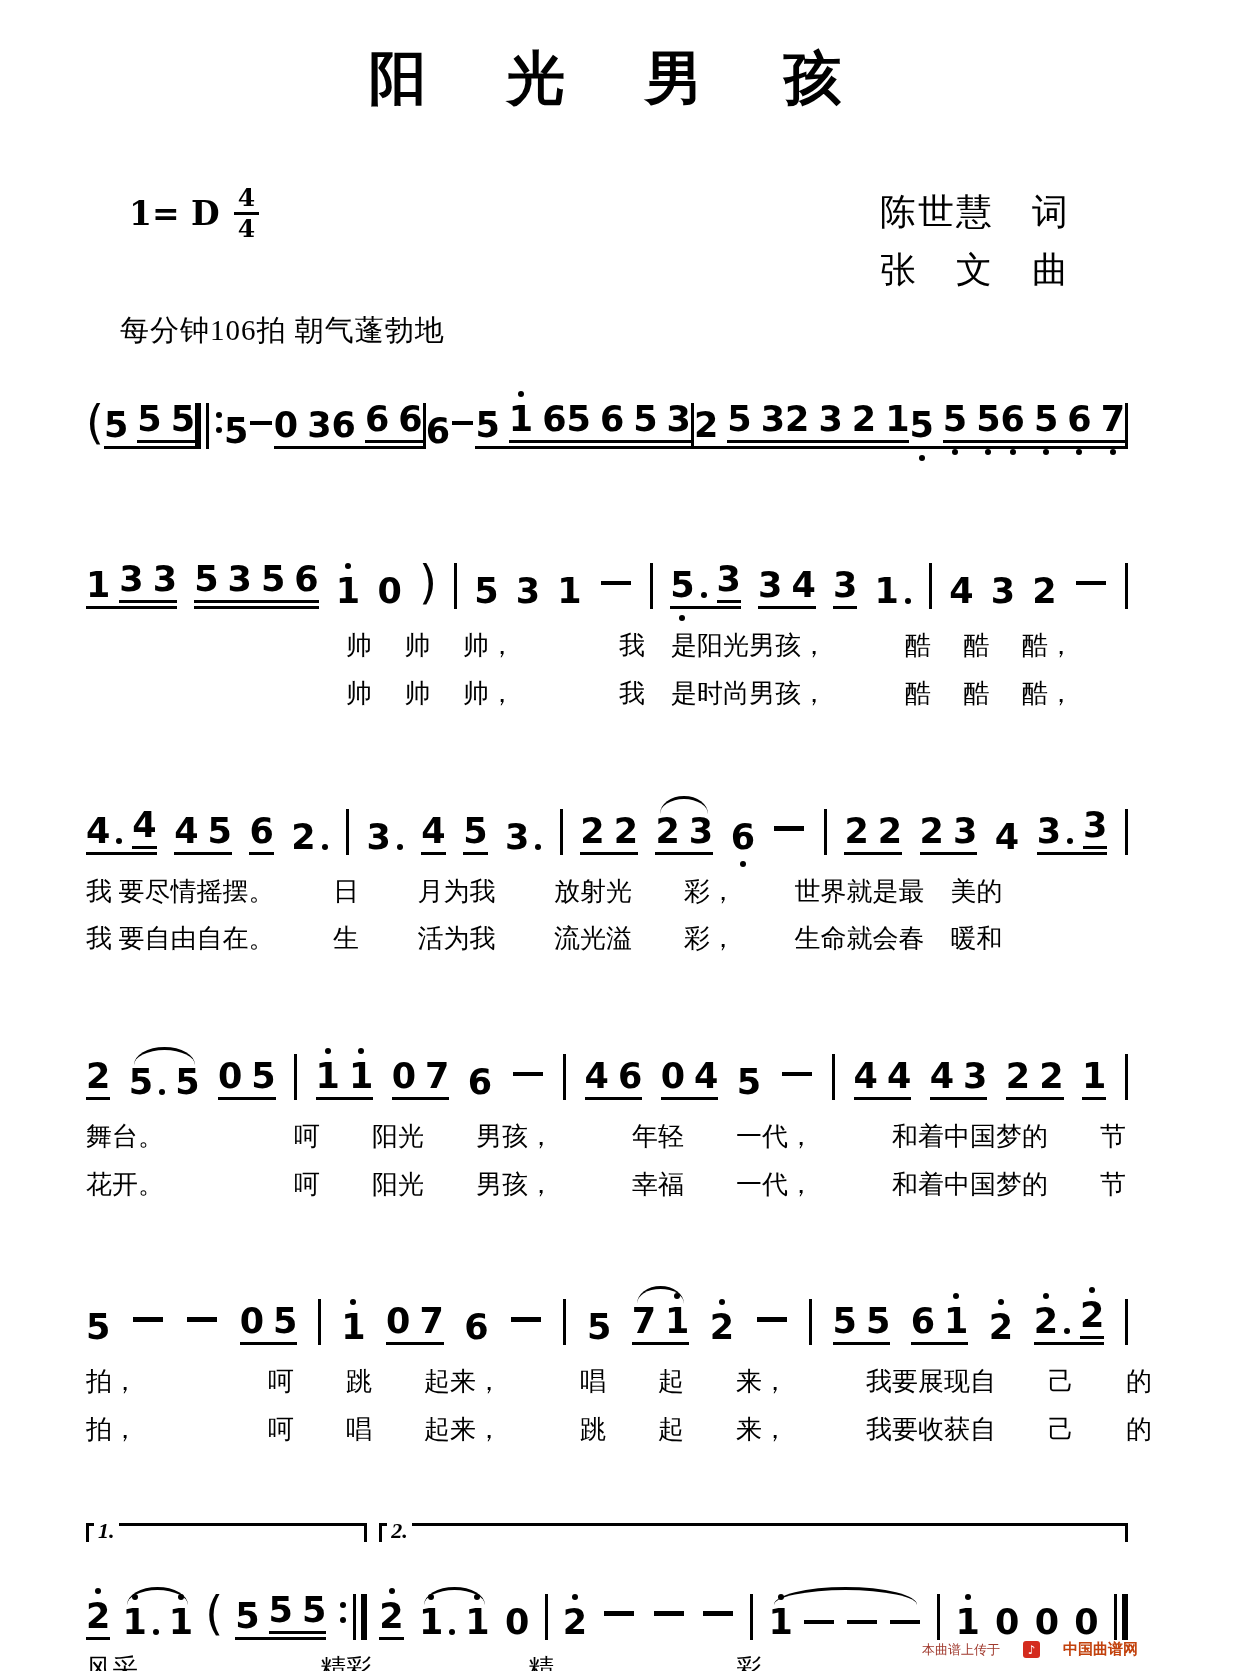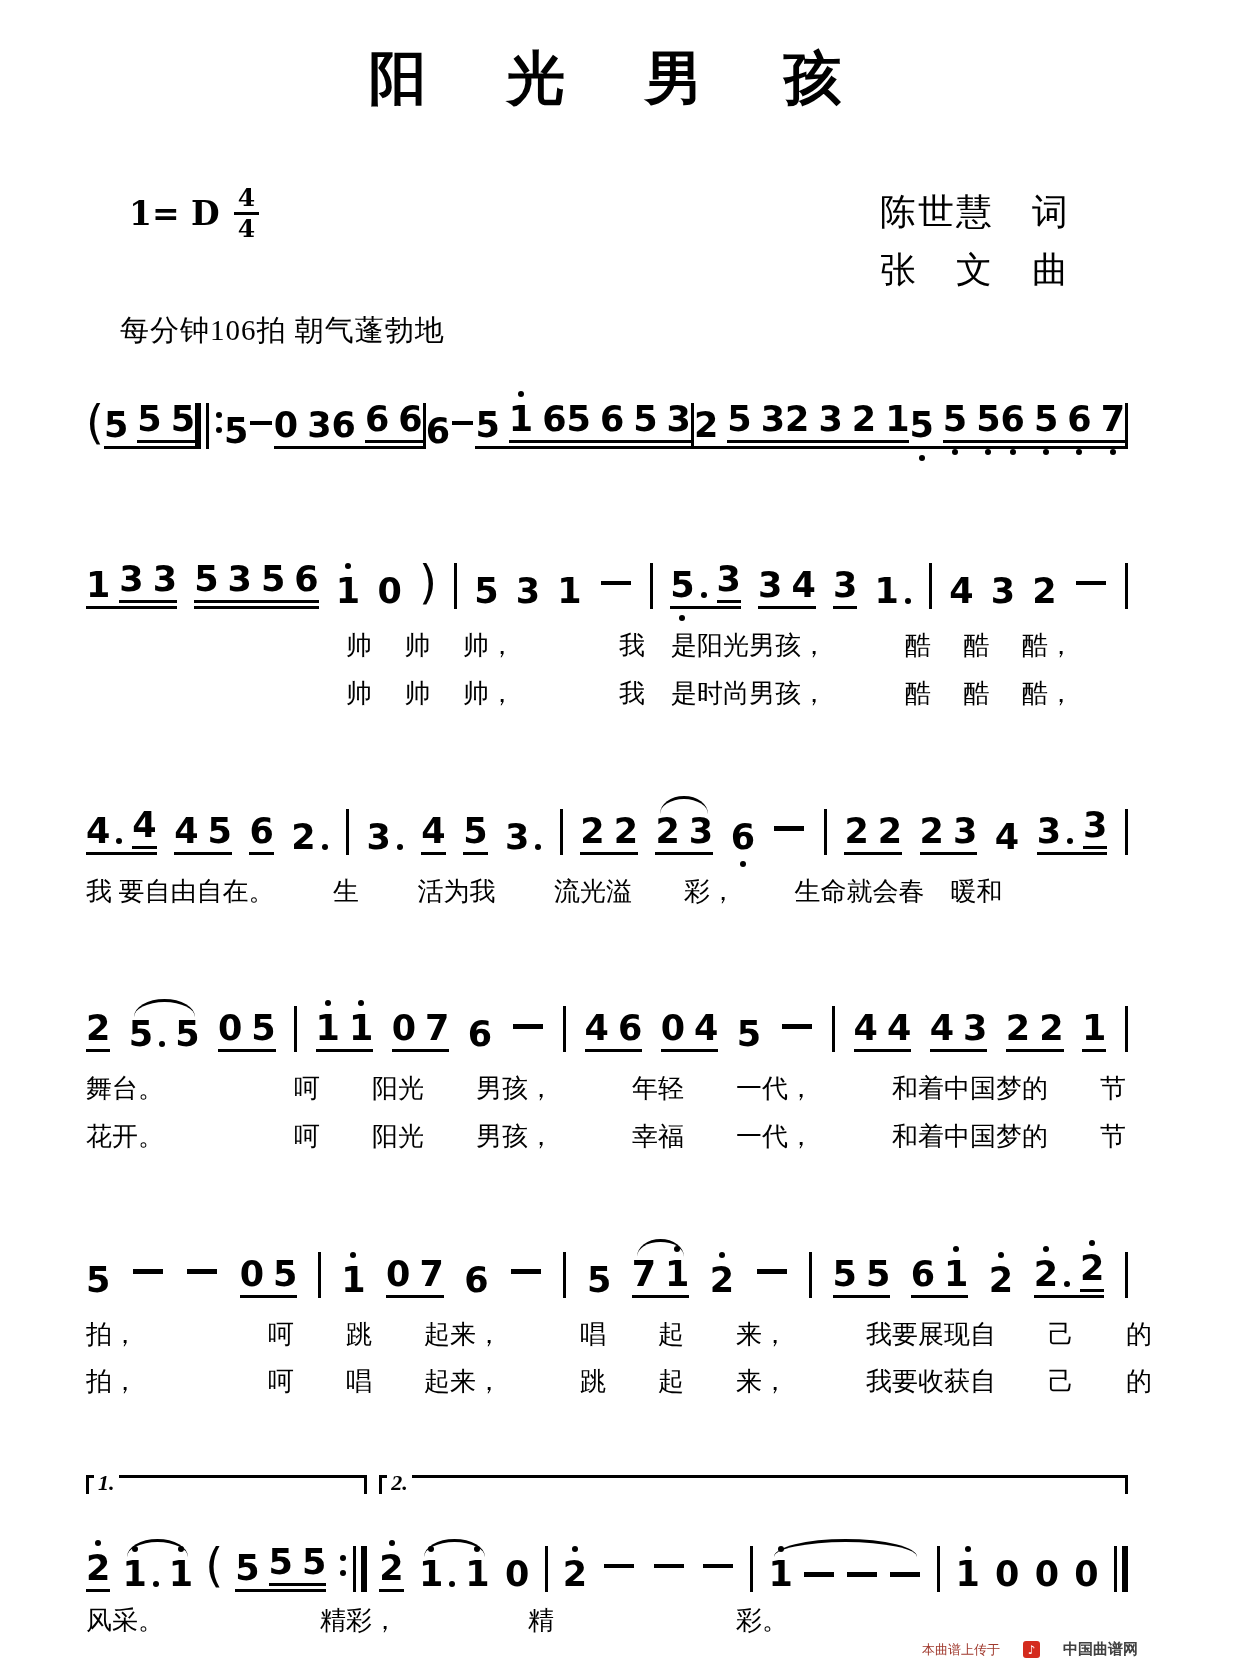--- a/index.html
+++ b/index.html
@@ -51,21 +51,21 @@
   .vseg.two{flex:1;}
   .vbr{position:relative;height:16px;border:3.5px solid #000;border-bottom:none;
        margin-bottom:30px;}
   .vlabel{position:absolute;top:-6px;left:5px;font-style:italic;font-weight:700;
           font-size:22px;line-height:1;background:#fff;padding:0 4px;}
   .footer{position:absolute;right:102px;bottom:12px;display:flex;align-items:center;gap:23px;}
   .fnote{font-size:13px;color:#a03a2e;}
   .flogo{width:17px;height:17px;background:#d42b1e;color:#fff;border-radius:3px;
          display:flex;align-items:center;justify-content:center;font-size:12px;
          font-family:"DejaVu Sans",sans-serif;}
-  .fsite{font-size:15px;color:#404040;font-weight:700;text-decoration:none;}
+  .fsite{font-size:15px;color:#c2410c;font-weight:700;text-decoration:none;}
 </style>
 </head>
 <body>
 
 <div class="page">
   <h1 class="title">阳 光 男 孩</h1>
 
   <div class="meta">
     <div class="keysig">
       <span>1= D</span>
@@ -440,20 +440,21 @@
             <span class="grp u1">
               <span class="nwrap">
                 <span class="note">3</span>
               </span>
             </span>
           </span>
           <span class="barwrap">
             <i class="bar"></i>
           </span>
         </div>
+        <div class="lyr">我 要尽情摇摆。　　 日　　 月为我　　 放射光　　彩，　　 世界就是最　美的</div>
         <div class="lyr">我 要自由自在。　　 生　　 活为我　　 流光溢　　彩，　　 生命就会春　暖和</div>
       </div>
       <div class="sys">
         <div class="notes">
           <span class="grp u1">
             <span class="nwrap">
               <span class="note">2</span>
             </span>
           </span>
           <span class="grp slur">

